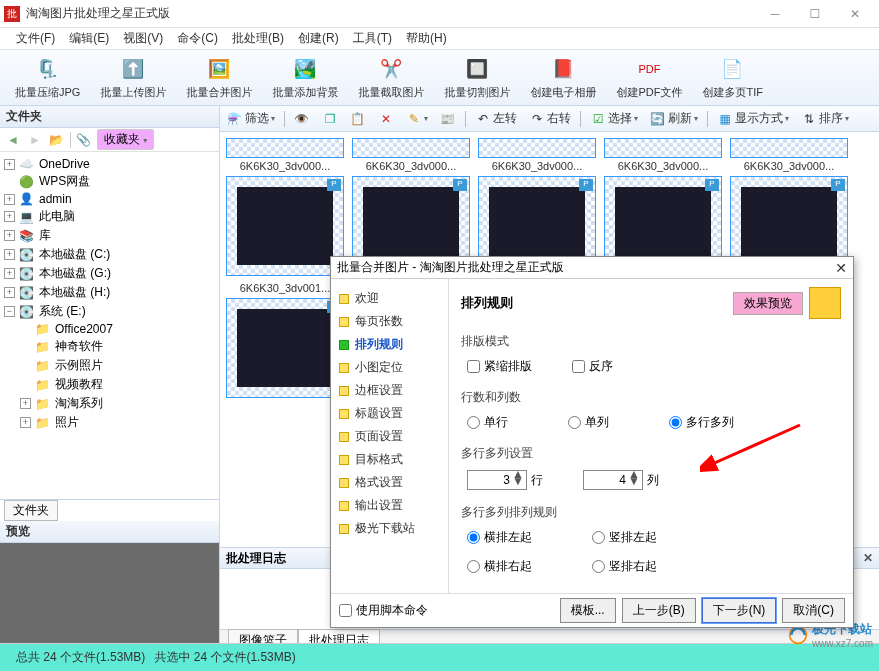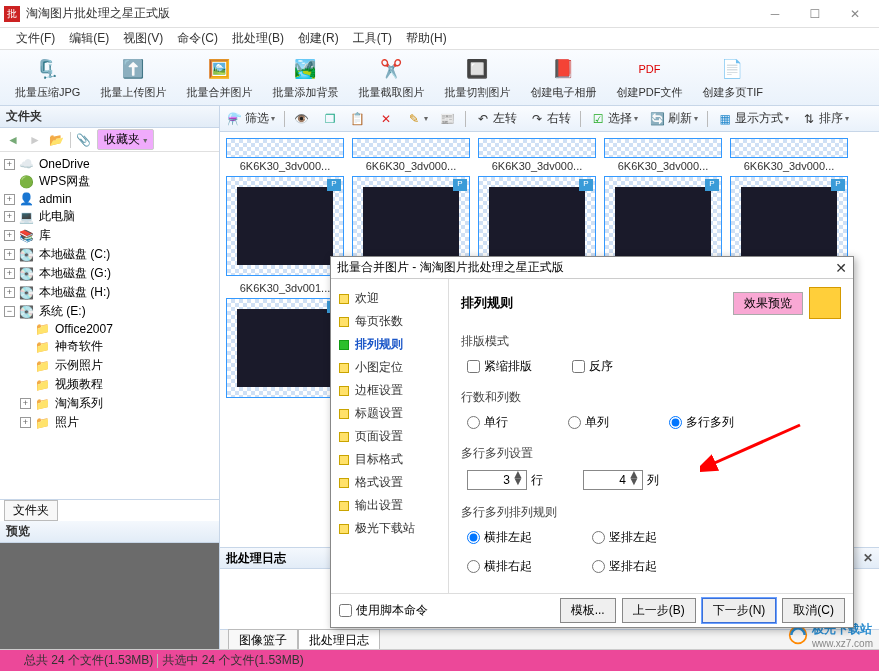--- a/index.html
+++ b/index.html
@@ -46,21 +46,21 @@
 .thumb-img { position:absolute; top:10px; left:10px; right:10px; bottom:10px; background:#1a1a2a; }
 .thumb-badge { position:absolute; top:2px; right:2px; width:14px; height:12px; background:#3a9bd8; font-size:8px; color:#fff; text-align:center; }
 .thumb-label { font-size:11px; color:#333; margin-top:2px; text-align:center; width:100%; overflow:hidden; text-overflow:ellipsis; white-space:nowrap; }
 .thumb.sel .thumb-box { border:1px solid #3399ff; background-color:#d6ebff; }
 .log-head { height:22px; background:linear-gradient(#f4f8fd,#e2ecf7); border-top:1px solid #c7d6e8; border-bottom:1px solid #c7d6e8; display:flex; align-items:center; padding:0 6px; font-weight:bold; justify-content:space-between; }
 .close-x { color:#555; }
 .log-body { height:60px; background:#fff; }
 .tabs-bot { height:22px; display:flex; align-items:flex-end; padding:0 8px; gap:0; border-top:1px solid #c7d6e8; background:#f4f4f4; }
 .tabs-bot .tb { border:1px solid #bbb; border-bottom:none; padding:2px 10px; background:#f8f8f8; }
 .tabs-bot .tb.active { background:#fff; }
-.statusbar { position:absolute; bottom:0; left:0; right:0; height:22px; background:#ec4899; border-top:1px solid #ccc; display:flex; align-items:center; padding:0 24px; color:#333; gap:2px; }
+.statusbar { position:absolute; bottom:0; left:0; right:0; height:28px; background:#5eead4; border-top:1px solid #ccc; display:flex; align-items:center; padding:0 16px; color:#333; gap:2px; }
 .statusbar .sep { border-left:1px solid #bbb; height:14px; margin:0 2px; }
 .watermark { position:absolute; right:6px; bottom:22px; display:flex; align-items:center; gap:4px; color:#2a8cd0; font-size:14px; }
 .wm-icon { width:20px; height:20px; }
 
 
 .dialog { position:absolute; left:330px; top:256px; width:524px; height:372px; background:#fff; border:1px solid #888; box-shadow:2px 2px 8px rgba(0,0,0,.3); display:flex; flex-direction:column; }
 .dlg-title { height:22px; display:flex; align-items:center; padding:0 6px; border-bottom:1px solid #ccc; }
 .dlg-title .t { flex:1; }
 .dlg-x { font-size:14px; color:#333; }
 .dlg-body { flex:1; display:flex; }

